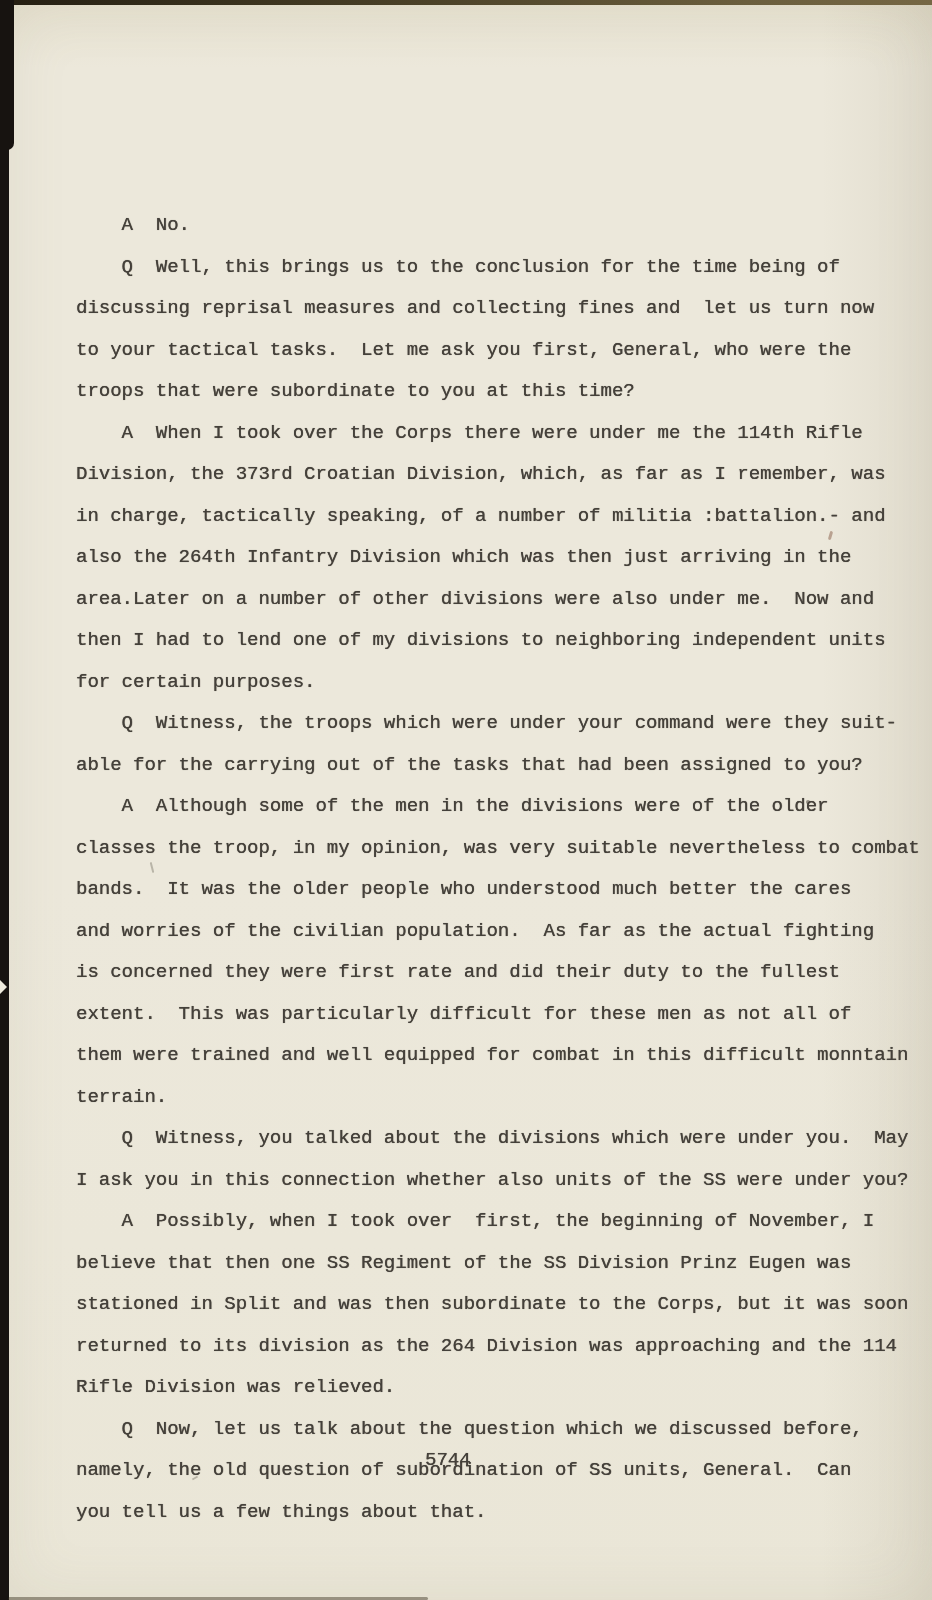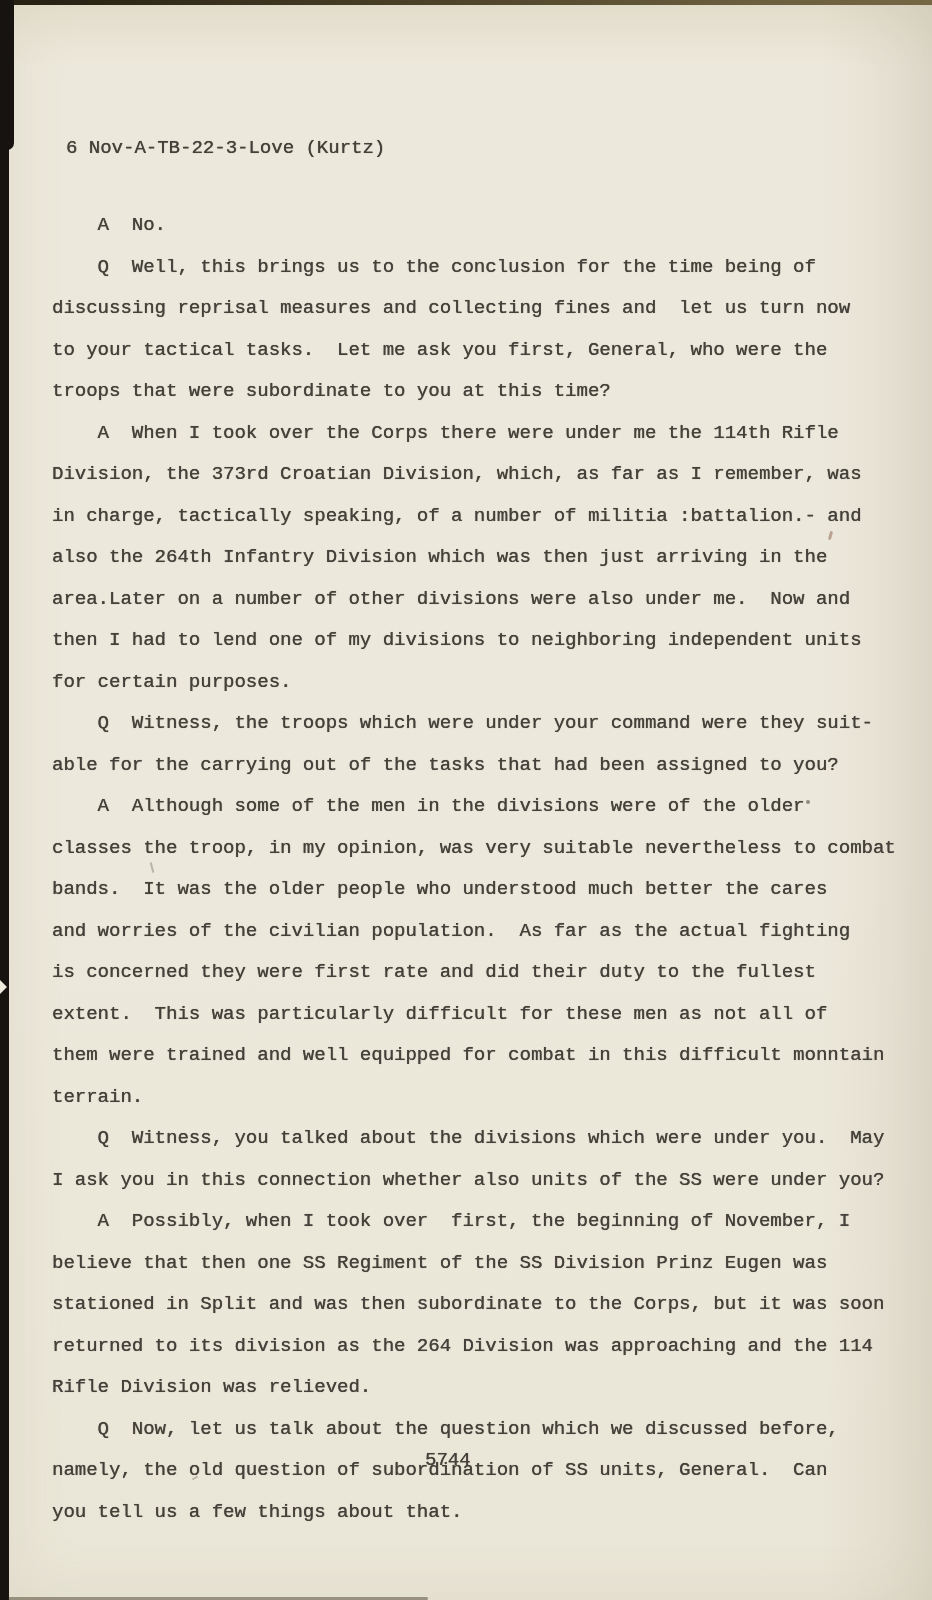--- a/index.html
+++ b/index.html
@@ -61,21 +61,21 @@
     font-size: 19px;
     letter-spacing: 0;
     white-space: pre;
     text-shadow: 0 0 0.7px rgba(62,56,48,0.8), 0.4px 0.3px 0.4px rgba(62,56,48,0.35);
   }
   .doc-header {
     position: absolute; left: 66px; top: 88px;
     line-height: 24px;
   }
   .transcript {
-    position: absolute; left: 52px; top: 205px;
+    position: absolute; left: 76px; top: 205px;
     line-height: 41.5px;
   }
   .page-number {
     position: absolute; left: 425px; top: 1440px;
     line-height: 41.5px;
   }
   
   .speck { position: absolute; pointer-events: none; }
   .speck-tick {
     left: 829px; top: 531px; width: 3px; height: 9px;
@@ -101,21 +101,20 @@
 
   <div class="paper"></div>
 
   <div class="edge-top"></div>
   <div class="edge-left"></div>
   <div class="edge-corner"></div>
   <div class="edge-left-notch"></div>
   <div class="edge-bottom-smudge"></div>
 
   <div class="doc-header typed">
-    <div>6 Nov-A-TB-22-3-Love (Kurtz)</div>
   </div>
 
   <div class="transcript typed"><div>    A  No.</div><div>    Q  Well, this brings us to the conclusion for the time being of</div><div>discussing reprisal measures and collecting fines and  let us turn now</div><div>to your tactical tasks.  Let me ask you first, General, who were the</div><div>troops that were subordinate to you at this time?</div><div>    A  When I took over the Corps there were under me the 114th Rifle</div><div>Division, the 373rd Croatian Division, which, as far as I remember, was</div><div>in charge, tactically speaking, of a number of militia :battalion.- and</div><div>also the 264th Infantry Division which was then just arriving in the</div><div>area.Later on a number of other divisions were also under me.  Now and</div><div>then I had to lend one of my divisions to neighboring independent units</div><div>for certain purposes.</div><div>    Q  Witness, the troops which were under your command were they suit-</div><div>able for the carrying out of the tasks that had been assigned to you?</div><div>    A  Although some of the men in the divisions were of the older</div><div>classes the troop, in my opinion, was very suitable nevertheless to combat</div><div>bands.  It was the older people who understood much better the cares</div><div>and worries of the civilian population.  As far as the actual fighting</div><div>is concerned they were first rate and did their duty to the fullest</div><div>extent.  This was particularly difficult for these men as not all of</div><div>them were trained and well equipped for combat in this difficult monntain</div><div>terrain.</div><div>    Q  Witness, you talked about the divisions which were under you.  May</div><div>I ask you in this connection whether also units of the SS were under you?</div><div>    A  Possibly, when I took over  first, the beginning of November, I</div><div>believe that then one SS Regiment of the SS Division Prinz Eugen was</div><div>stationed in Split and was then subordinate to the Corps, but it was soon</div><div>returned to its division as the 264 Division was approaching and the 114</div><div>Rifle Division was relieved.</div><div>    Q  Now, let us talk about the question which we discussed before,</div><div>namely, the old question of subordination of SS units, General.  Can</div><div>you tell us a few things about that.</div></div>
 
   <div class="page-number typed">5744</div>
 
   <div class="speck speck-tick"></div>
   <div class="speck speck-paren"></div>
   <div class="speck speck-dot"></div>
   <div class="speck speck-mark"></div>

